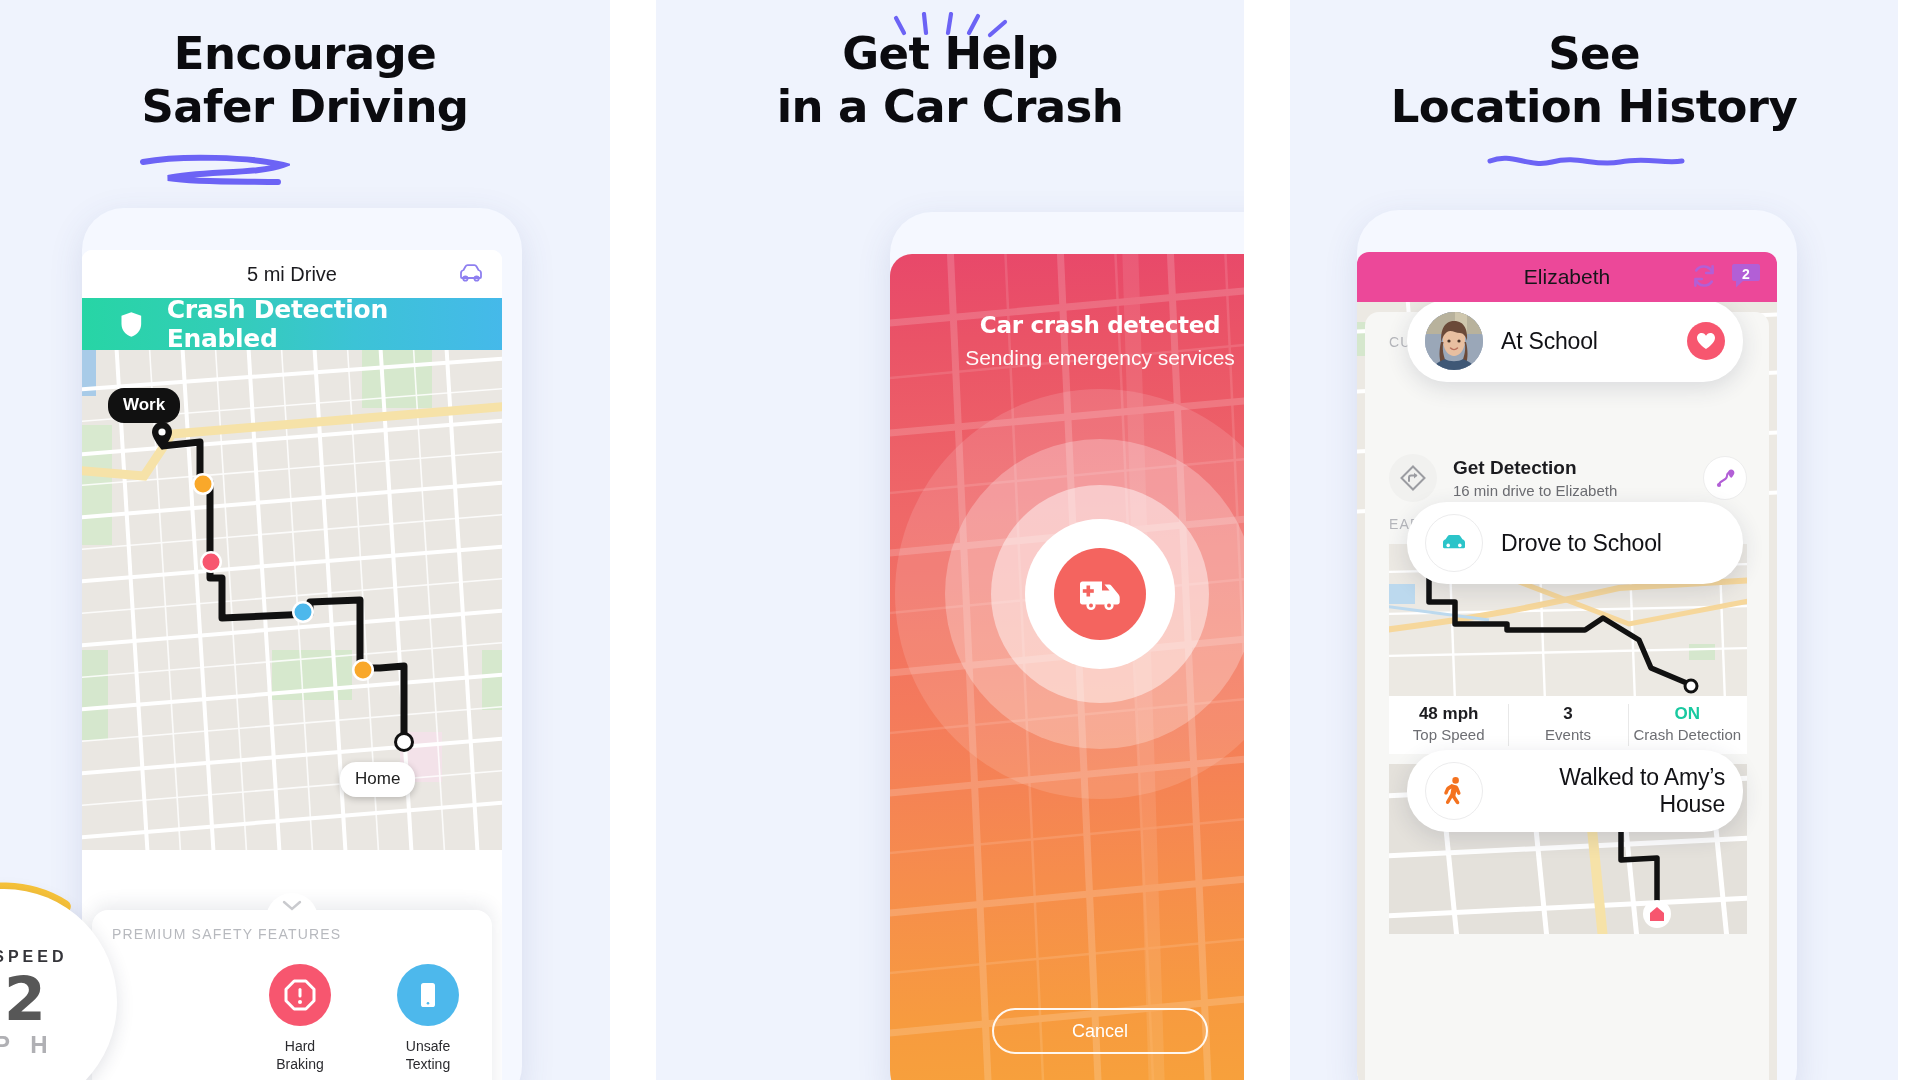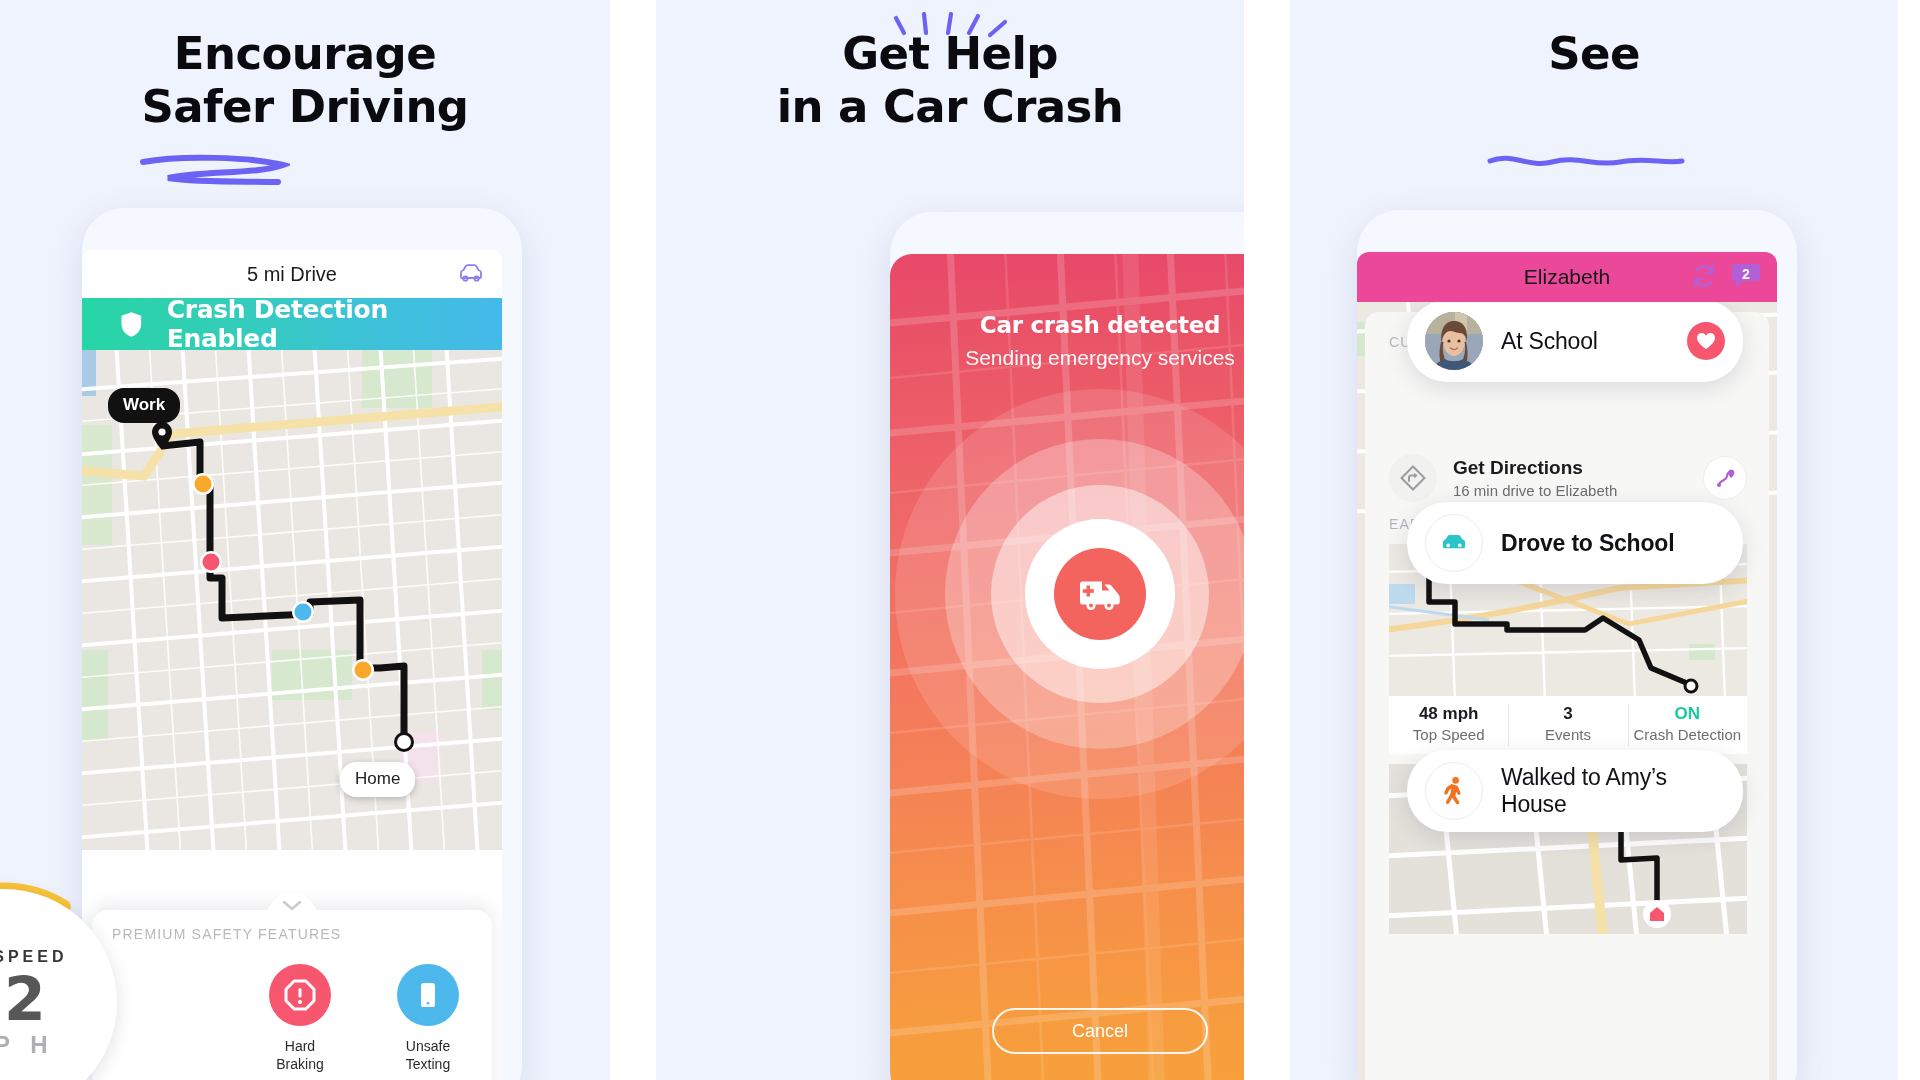--- a/index.html
+++ b/index.html
@@ -225,20 +225,21 @@
   }
 
   .float-card {
     position: absolute; left: 50px; right: 34px;
     background: #fff;
     border-radius: 40px;
     box-shadow: 0 6px 22px rgba(40,50,80,.14);
     display: flex; align-items: center;
     padding: 0 18px;
     height: 82px;
+    text-align: right;
   }
   .float-card .title { font-size: 23px; color: #121216; margin-left: 18px; letter-spacing: -0.2px; }
   .avatar {
     width: 58px; height: 58px; border-radius: 50%;
     overflow: hidden; flex: 0 0 auto;
     background: #8b9bb4;
   }
   .circ-ico {
     width: 58px; height: 58px; border-radius: 50%; flex: 0 0 auto;
     background: #fff; border: 1px solid #ececed;
@@ -571,20 +572,21 @@
       </div>
     </div>
   </div>
 </section>
 
 <div class="gap"></div>
 
 <section class="panel panel-3">
   <div class="headline">
     <span>See</span>
+    <span class="l2">Location History</span>
   </div>
   <svg class="underline-swash u3" width="200" height="22" viewBox="0 0 200 22">
     <path d="M4 11 C26 2, 42 18, 66 12 C92 5, 108 17, 134 12 C160 7, 178 14, 196 11" fill="none" stroke="#6c63f5" stroke-width="5" stroke-linecap="round"></path>
   </svg>
 
   <div class="phone phone-3">
     <div class="screen p3-screen">
 
       <div class="p3-top">
         <span class="name">Elizabeth</span>
@@ -628,21 +630,21 @@
 
           <div class="dir-row" style="top:142px;">
             <div class="ic">
               <svg width="26" height="26" viewBox="0 0 26 26">
                 <path d="M13 1.5 L24.5 13 L13 24.5 L1.5 13 Z" fill="none" stroke="#9b9ca1" stroke-width="2"></path>
                 <path d="M9 16 L9 12.5 C9 11.4 9.9 10.6 11 10.6 L16 10.6" fill="none" stroke="#9b9ca1" stroke-width="2" stroke-linecap="round"></path>
                 <path d="M14 7.8 L17.5 10.6 L14 13.4 Z" fill="#9b9ca1"></path>
               </svg>
             </div>
             <div class="tx">
-              <div class="t1">Get Directions</div>
+              <div class="t1">Get Detection</div>
               <div class="t2">16 min drive to Elizabeth</div>
             </div>
             <div class="go">
               <svg width="22" height="22" viewBox="0 0 22 22">
                 <path d="M5 18 C5 13 13 14 13 9 C13 6.8 14.4 5.4 16 5.4" fill="none" stroke="#b25fd6" stroke-width="2" stroke-linecap="round"></path>
                 <circle cx="5" cy="18" r="2.1" fill="#b25fd6"></circle>
                 <path d="M17.2 2.6 C19 2.6 20.4 4 20.4 5.8 C20.4 8 17.2 11 17.2 11 C17.2 11 14 8 14 5.8 C14 4 15.4 2.6 17.2 2.6 Z" fill="#b25fd6"></path>
               </svg>
             </div>
           </div>
@@ -728,21 +730,21 @@
               </svg>
             </div>
             <span class="title">At School</span>
             <div class="heart-btn">
               <svg width="20" height="18" viewBox="0 0 20 18">
                 <path d="M10 17 C10 17 1 11.2 1 5.9 C1 3 3.2 1 5.7 1 C7.6 1 9.2 2.2 10 3.8 C10.8 2.2 12.4 1 14.3 1 C16.8 1 19 3 19 5.9 C19 11.2 10 17 10 17 Z" fill="#fff"></path>
               </svg>
             </div>
           </div>
 
-          <div class="float-card" style="top:190px; left:42px; right:26px;font-weight:bold;">
+          <div class="float-card" style="top:190px; left:42px; right:26px;">
             <div class="circ-ico">
               <svg width="30" height="24" viewBox="0 0 30 24">
                 <path d="M4 16 L4 11.2 C4 10 5 8.6 6.6 8.2 L8.6 5.2 C9.1 4.4 9.8 4 10.6 4 L19.4 4 C20.2 4 20.9 4.4 21.4 5.2 L23.4 8.2 C25 8.6 26 10 26 11.2 L26 16 C26 16.7 25.5 17.2 24.8 17.2 L5.2 17.2 C4.5 17.2 4 16.7 4 16 Z" fill="#2bc4c9"></path>
                 <circle cx="9.2" cy="14.4" r="1.8" fill="#fff"></circle>
                 <circle cx="20.8" cy="14.4" r="1.8" fill="#fff"></circle>
               </svg>
             </div>
             <span class="title">Drove to School</span>
           </div>
 

